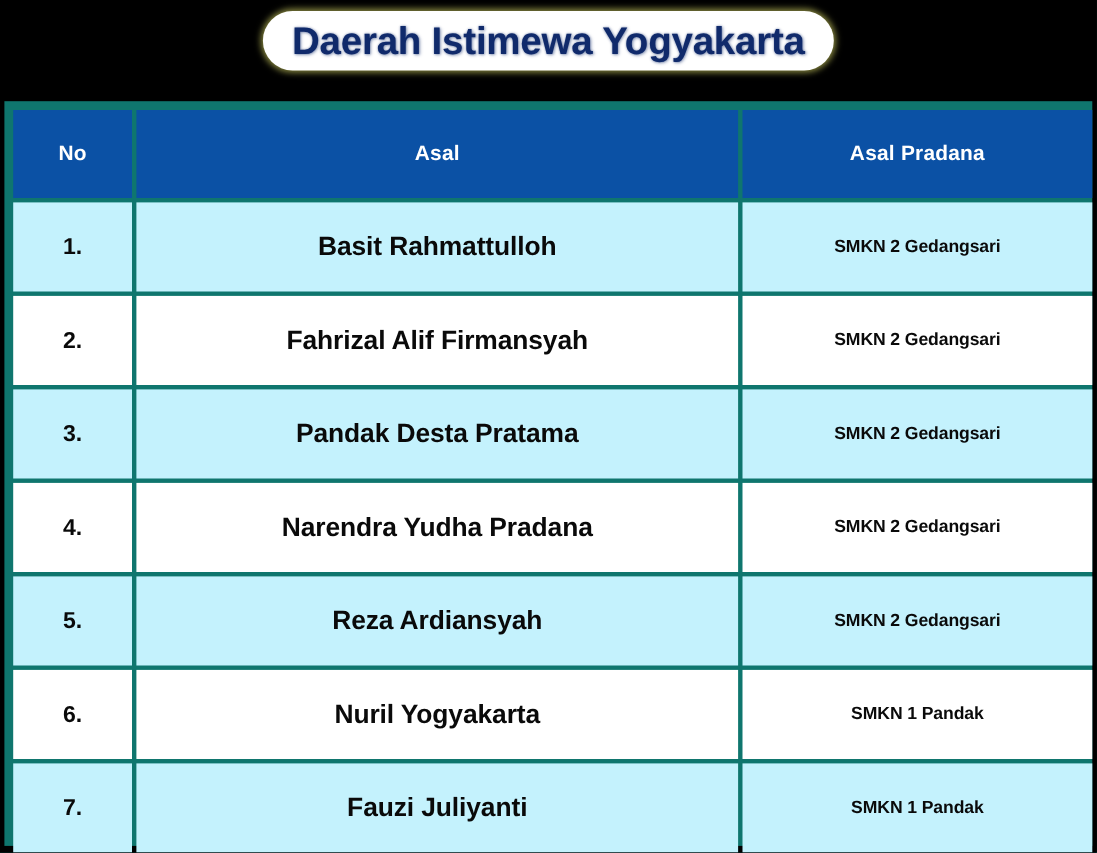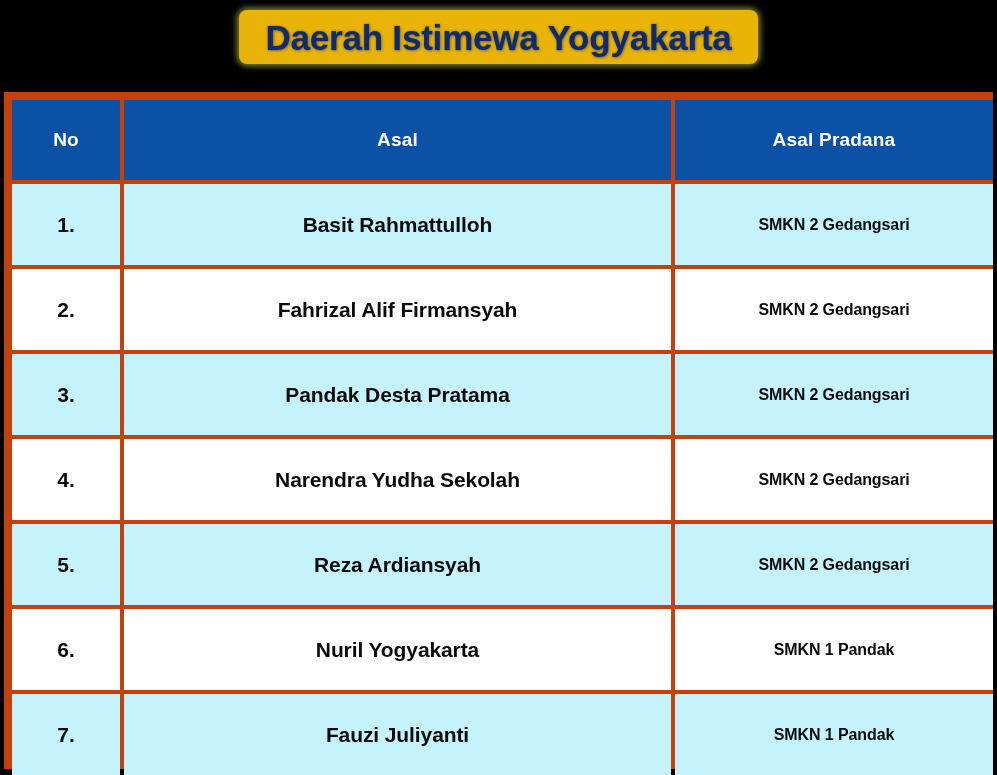--- a/index.html
+++ b/index.html
@@ -29,22 +29,22 @@
     height: 88px;
     display: flex;
     align-items: flex-start;
     justify-content: center;
   }
 
   .title-pill {
     margin-top: 10px;
     height: 54px;
     padding: 0 26px;
-    background: #eab308;
-    border-radius: 8px;
+    background: #ffffff;
+    border-radius: 27px;
     display: flex;
     align-items: center;
     justify-content: center;
     box-shadow: 0 0 6px 2px rgba(247, 247, 117, 0.55);
   }
 
   .title-text {
     font-size: 35px;
     font-weight: bold;
     color: #102a6b;
@@ -56,21 +56,21 @@
       1px 1px 3px rgba(16, 42, 107, 0.40);
   }
 
   
   .table-outer {
     position: absolute;
     left: 4px;
     top: 92px;
     width: 989px;
     height: 677px;
-    background: #c2410c;
+    background: #0f766e;
     padding: 4px;
   }
 
   table.data-table {
     width: 100%;
     height: 100%;
     border-collapse: separate;
     border-spacing: 4px 4px;
     table-layout: fixed;
   }
@@ -97,21 +97,21 @@
     font-size: 20px;
     font-weight: bold;
     color: #0a0a0a;
     letter-spacing: -0.1px;
   }
 
   tbody tr.row-odd td  { background: #c4f2fd; }
   tbody tr.row-even td { background: #ffffff; }
 
   tbody td.cell-no   { font-size: 21px; }
-  tbody td.cell-nama { font-size: 21px; }
+  tbody td.cell-nama { font-size: 24px; }
   tbody td.cell-asal { font-size: 16px; }
 </style>
 </head>
 <body>
 
 <div id="page">
 
   <div class="title-wrap">
     <div class="title-pill">
       <span class="title-text">Daerah Istimewa Yogyakarta</span>
@@ -143,21 +143,21 @@
             <td class="cell-nama">Fahrizal Alif Firmansyah</td>
             <td class="cell-asal">SMKN 2 Gedangsari</td>
           </tr>
           <tr class="row-odd">
             <td class="cell-no">3.</td>
             <td class="cell-nama">Pandak Desta Pratama</td>
             <td class="cell-asal">SMKN 2 Gedangsari</td>
           </tr>
           <tr class="row-even">
             <td class="cell-no">4.</td>
-            <td class="cell-nama">Narendra Yudha Sekolah</td>
+            <td class="cell-nama">Narendra Yudha Pradana</td>
             <td class="cell-asal">SMKN 2 Gedangsari</td>
           </tr>
           <tr class="row-odd">
             <td class="cell-no">5.</td>
             <td class="cell-nama">Reza Ardiansyah</td>
             <td class="cell-asal">SMKN 2 Gedangsari</td>
           </tr>
           <tr class="row-even">
             <td class="cell-no">6.</td>
             <td class="cell-nama">Nuril Yogyakarta</td>

